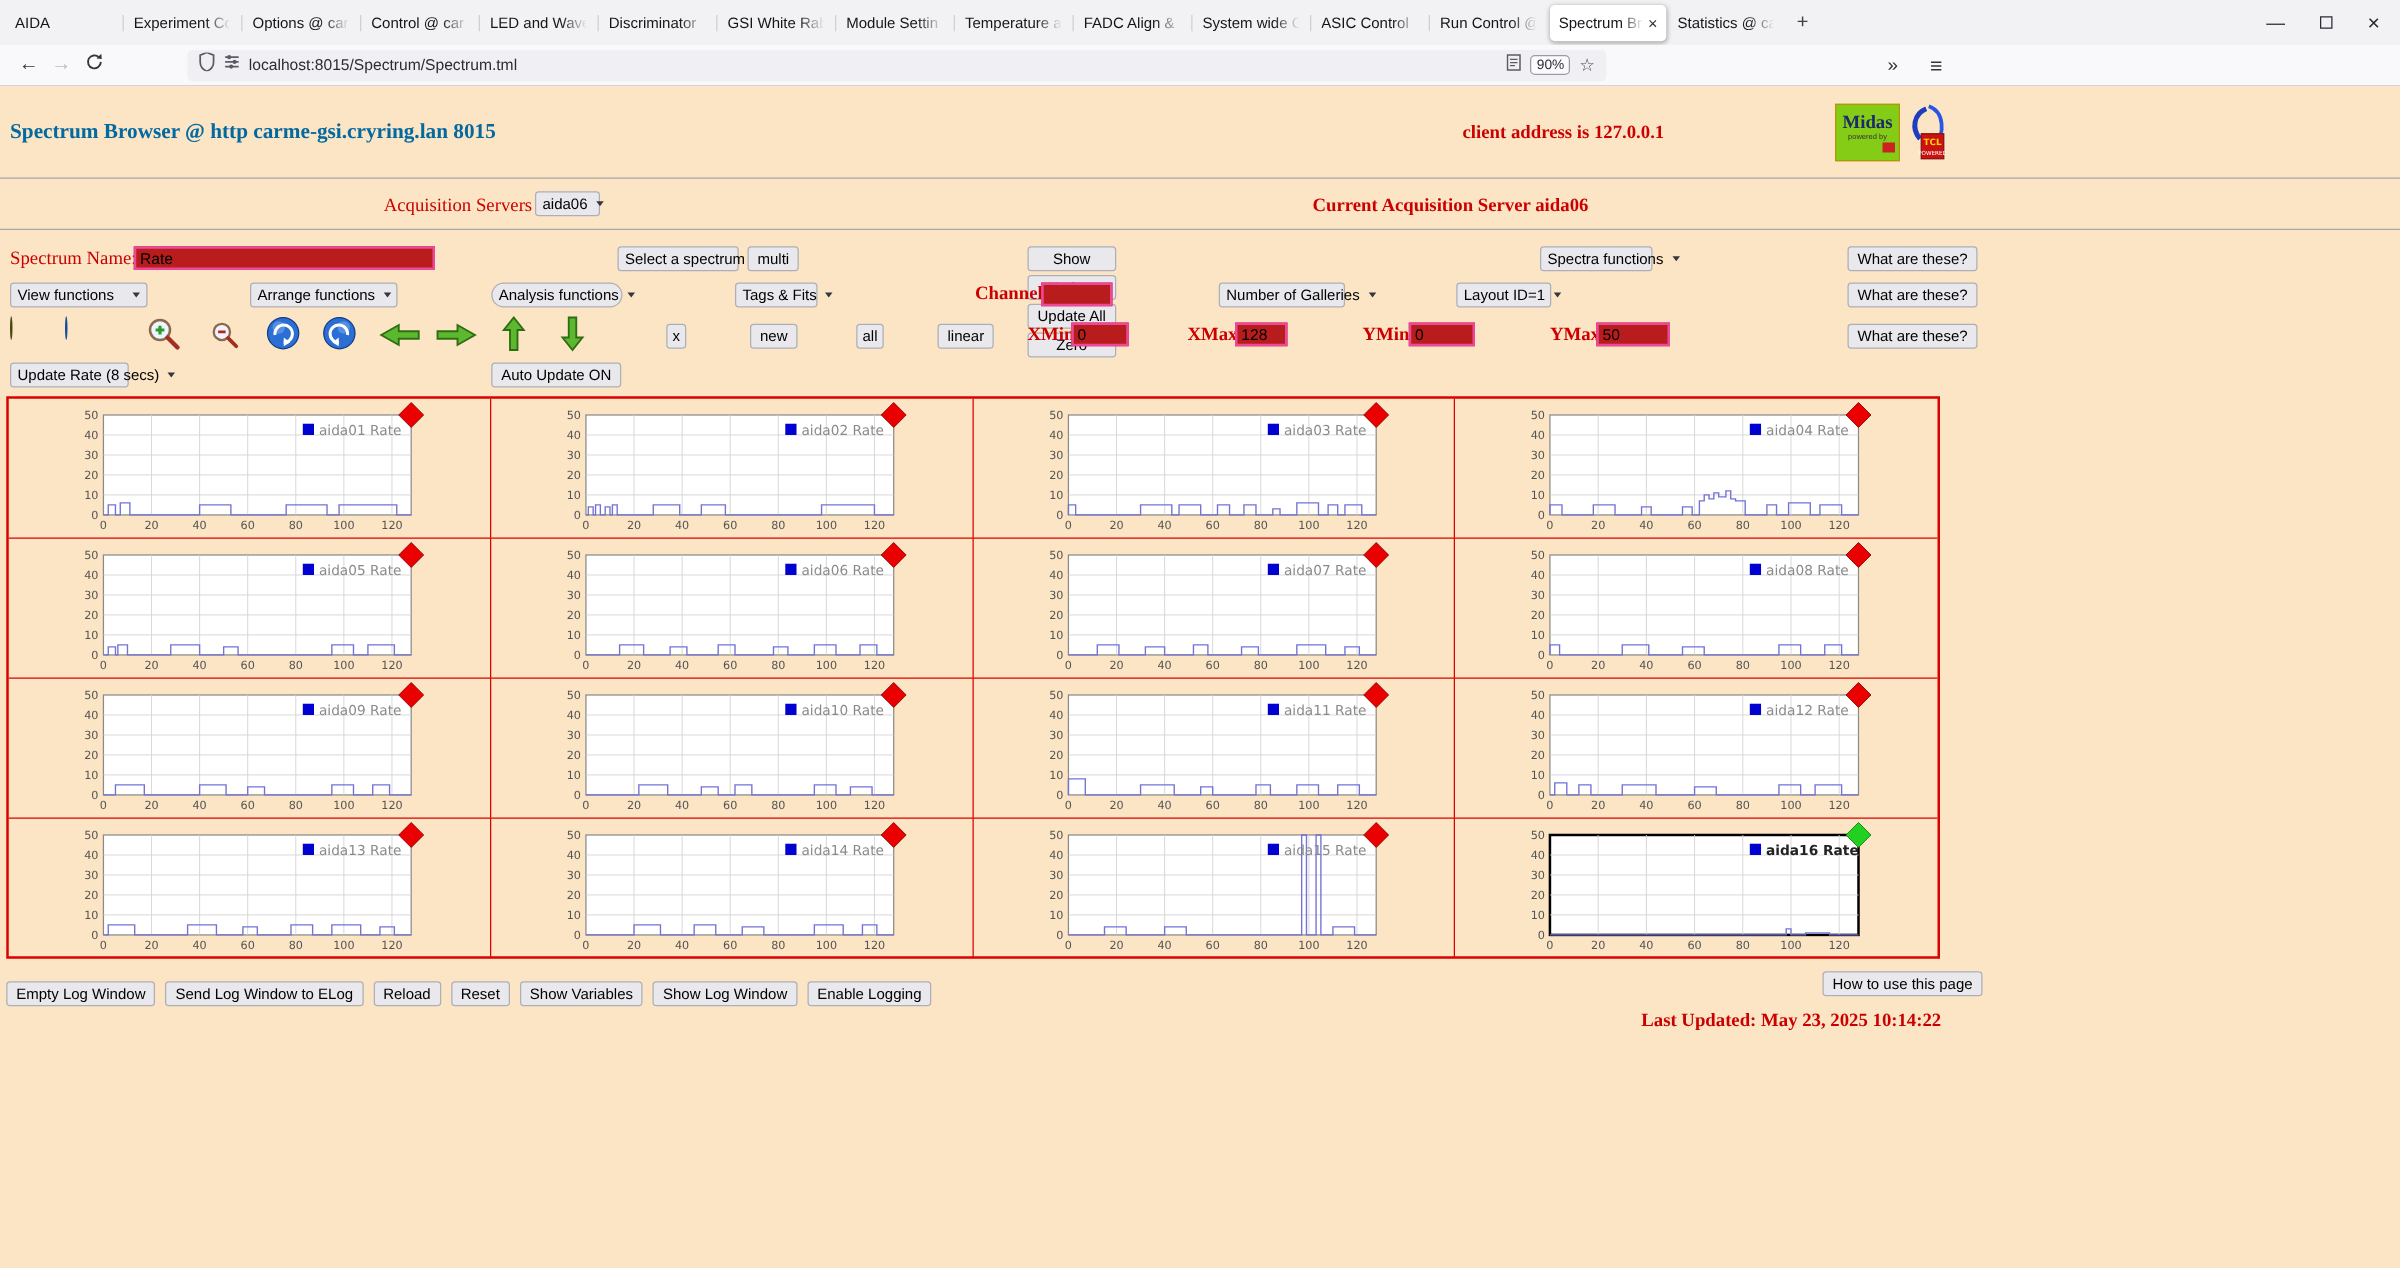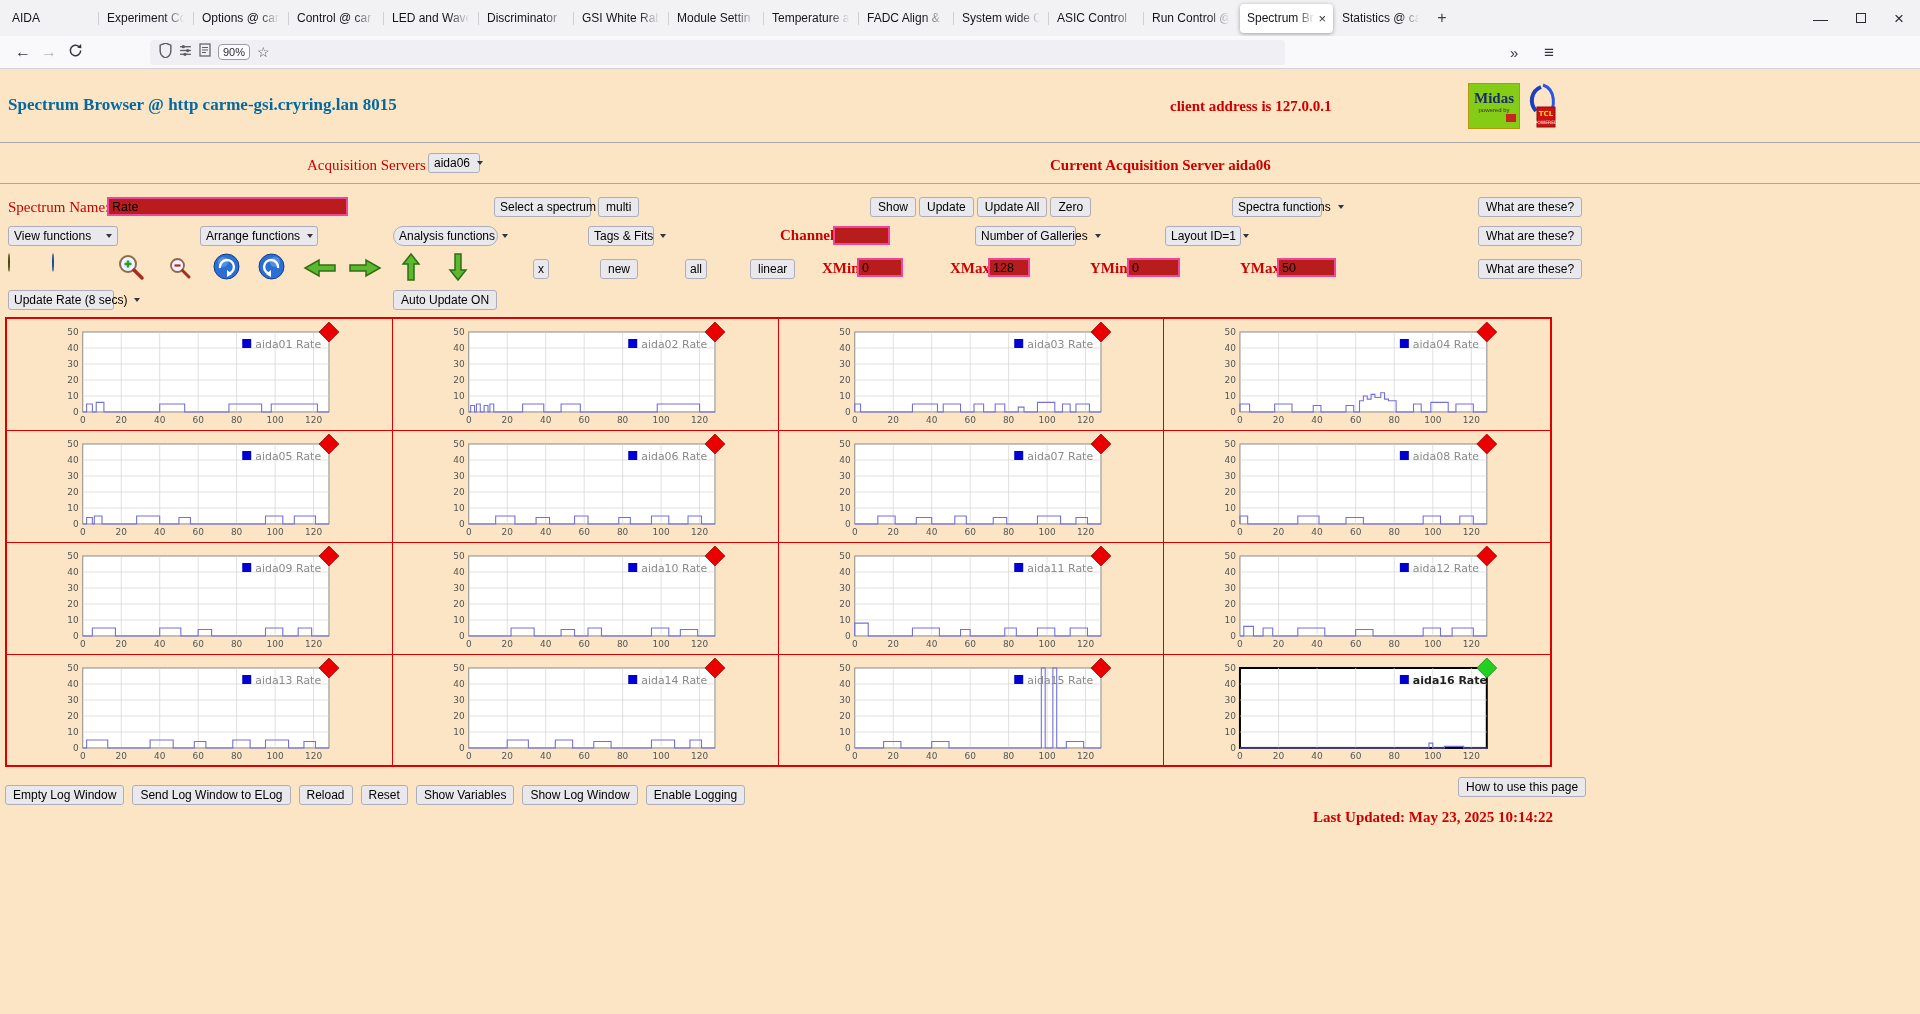--- a/index.html
+++ b/index.html
@@ -167,20 +167,21 @@
             <g stroke="#5b5b66" stroke-width="1.2">
               <line x1="1" y1="2.5" x2="11" y2="2.5"></line>
               <line x1="1" y1="6" x2="11" y2="6"></line>
               <line x1="1" y1="9.5" x2="11" y2="9.5"></line>
             </g>
             <circle cx="4" cy="2.5" r="1.5" fill="#5b5b66"></circle>
             <circle cx="8" cy="6" r="1.5" fill="#5b5b66"></circle>
             <circle cx="5.5" cy="9.5" r="1.5" fill="#5b5b66"></circle>
           </svg>
       </span>
+      <span class="url-text">localhost:8015/Spectrum/Spectrum.tml</span>
       <span>
         <svg width="12" height="14" viewBox="0 0 12 14">
             <rect x="1" y="1" width="10" height="12" fill="none" stroke="#5b5b66" stroke-width="1.2"></rect>
             <line x1="3" y1="4.5" x2="9" y2="4.5" stroke="#5b5b66"></line>
             <line x1="3" y1="7" x2="9" y2="7" stroke="#5b5b66"></line>
             <line x1="3" y1="9.5" x2="7" y2="9.5" stroke="#5b5b66"></line>
           </svg>
       </span>
       <span class="zoom-pill">90%</span>
       <span class="star">☆</span>
@@ -220,21 +221,21 @@
 
     <div class="hline" style="top:114px;"></div>
 
     <div class="abs rl" style="left:8px; top:130px;">Spectrum Name:</div>
     <input class="abs inp" style="left: 107px; top: 128px; width: 241px;" value="Rate">
     <div class="abs sel" style="left:494px; top:128px; width:97px;">
       <span>Select a spectrum</span>
       <span class="caret"></span>
     </div>
     <button class="abs btn" style="left:598px; top:128px;">multi</button>
-    <div class="abs" style="left:870px; top:128px; display:flex; gap:3px;">
+    <div class="abs" style="left:822px; top:128px; display:flex; gap:3px;flex-direction:column;">
       <button class="btn">Show</button>
       <button class="btn">Update</button>
       <button class="btn">Update All</button>
       <button class="btn">Zero</button>
     </div>
     <div class="abs sel" style="left:1232px; top:128px; width:90px;">
       <span>Spectra functions</span>
       <span class="caret"></span>
     </div>
     <button class="abs btn" style="left:1478px; top:128px;">What are these?</button>
@@ -327,21 +328,21 @@
     <div class="abs rl rb" style="left:822px; top:191px;">XMin</div>
     <input class="abs inp" style="left: 857px; top: 189px; width: 46px;" value="0">
     <div class="abs rl rb" style="left:950px; top:191px;">XMax</div>
     <input class="abs inp" style="left: 988px; top: 189px; width: 42px;" value="128">
     <div class="abs rl rb" style="left:1090px; top:191px;">YMin</div>
     <input class="abs inp" style="left: 1127px; top: 189px; width: 53px;" value="0">
     <div class="abs rl rb" style="left:1240px; top:191px;">YMax</div>
     <input class="abs inp" style="left: 1277px; top: 189px; width: 59px;" value="50">
     <button class="abs btn" style="left:1478px; top:190px;">What are these?</button>
 
-    <div class="abs sel" style="left:8px; top:221px; width:106px;">
+    <div class="abs sel" style="left:8px; top:221px; width:95px;">
       <span>Update Rate (8 secs)</span>
       <span class="caret"></span>
     </div>
     <button class="abs btn" style="left:393px; top:221px;">Auto Update ON</button>
 
     <div id="grid">
         <div class="cell">
           <svg viewBox="0 0 386 111" preserveAspectRatio="none">
             <rect x="76" y="13" width="247" height="80" fill="#ffffff" stroke="#8a8a8a" stroke-width="1"></rect>
             <text x="72" y="96" text-anchor="end" font-size="9" fill="#555555">0</text>

